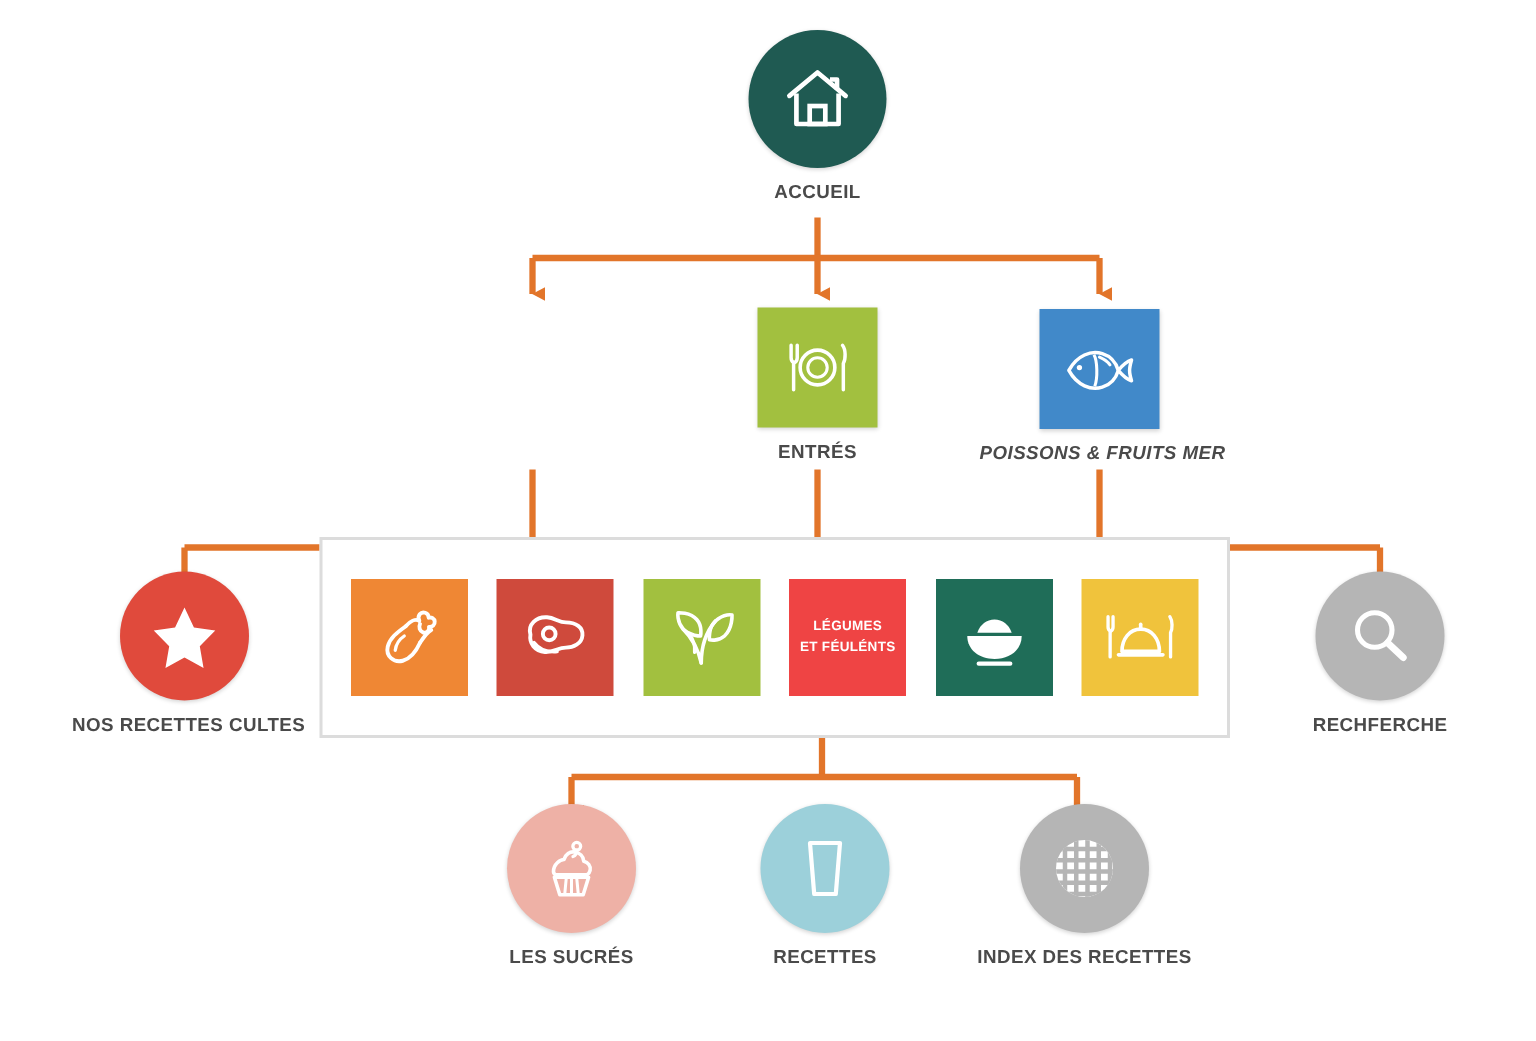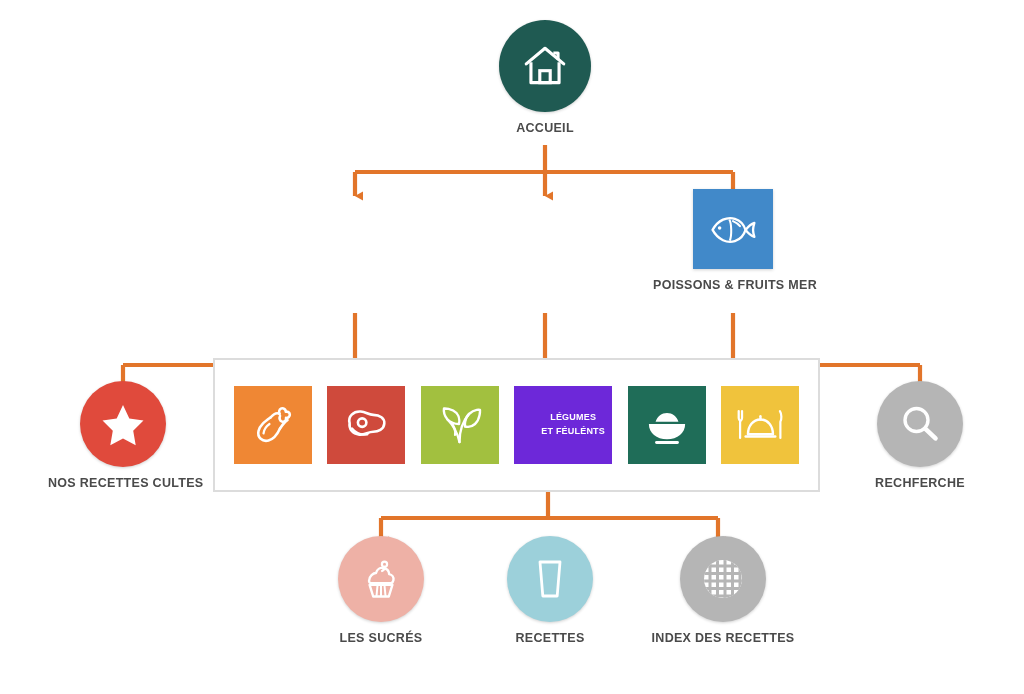--- a/index.html
+++ b/index.html
@@ -83,22 +83,36 @@
           <path d="M10.5 20.5 L10.5 40 L37.5 40 L37.5 20.5" fill="none" stroke="#fff" stroke-width="3" stroke-linejoin="round"></path>
           <rect x="19" y="28.5" width="10" height="11.5" fill="none" stroke="#fff" stroke-width="3"></rect>
           <path d="M32 11.5 L36.5 11.5 L36.5 18" fill="none" stroke="#fff" stroke-width="3" stroke-linejoin="round"></path>
         </svg>
       </span>
     </div>
     <div class="label">ACCUEIL</div>
   </div>
 
 
-
-  <div class="node" style="left:653px;top:189px;width:160px;">
+  <div class="node" style="left:485px;top:205px;width:120px;">
+    <div class="square shadowed" style="width:80px;height:80px;background:#a2c03f;">
+      <span>
+        <svg width="50" height="46" viewBox="0 0 54 48">
+          <circle cx="27" cy="24" r="12.5" fill="none" stroke="#fff" stroke-width="2.6"></circle>
+          <circle cx="27" cy="24" r="7" fill="none" stroke="#fff" stroke-width="2.2"></circle>
+          <path d="M8 8 L8 17 C8 19.4 9.8 20.4 9.8 20.4 L9.8 40" fill="none" stroke="#fff" stroke-width="2.5" stroke-linecap="round" stroke-linejoin="round"></path>
+          <path d="M12.4 8 L12.4 17 C12.4 19.4 10.6 20.4 10.6 20.4" fill="none" stroke="#fff" stroke-width="2.5" stroke-linecap="round"></path>
+          <path d="M45 8 C47.4 11 47.4 18 45.6 21 L45.6 40" fill="none" stroke="#fff" stroke-width="2.5" stroke-linecap="round" stroke-linejoin="round"></path>
+        </svg>
+      </span>
+    </div>
+    <div class="label">ENTRÉS</div>
+  </div>
+
+  <div class="node" style="left:653px;top:206px;width:160px;font-style:italic;">
     <div class="square shadowed" style="width:80px;height:80px;background:#4189c9;">
       <span>
         <svg width="52" height="42" viewBox="0 0 56 44">
           <path d="M6 23 C12 12 22 8.5 30 11 C36.5 13 40 18 41.5 23 C40 28 36.5 33 30 35 C22 37.5 12 34 6 23 Z" fill="none" stroke="#fff" stroke-width="2.5" stroke-linejoin="round"></path>
           <path d="M41.5 23 C44 20 48 16.5 51 15.5 C50 19 49.6 21 49.6 23 C49.6 25 50 27 51 30.5 C48 29.5 44 26 41.5 23 Z" fill="none" stroke="#fff" stroke-width="2.5" stroke-linejoin="round"></path>
           <circle cx="13.6" cy="21" r="1.9" fill="#fff"></circle>
           <path d="M24 11.8 C26.5 16 26.8 28.8 24.6 34.4" fill="none" stroke="#fff" stroke-width="2.2"></path>
           <path d="M28 13.5 C31.5 15 34 17 35.5 19" fill="none" stroke="#fff" stroke-width="2.2" stroke-linecap="round"></path>
         </svg>
       </span>
@@ -157,21 +171,21 @@
         <svg width="50" height="50" viewBox="0 0 50 50">
           <path d="M24.5 42 C24.5 32 27 22 34 14" fill="none" stroke="#fff" stroke-width="2.4" stroke-linecap="round"></path>
           <path d="M24.5 42 C22.5 33 19 26 12.5 19.5" fill="none" stroke="#fff" stroke-width="2.4" stroke-linecap="round"></path>
           <path d="M34 14 C40 8.5 45 10 45 10 C45 10 45.5 19 40 24 C35.5 28 30 26.5 30 26.5 C30 26.5 29 18.5 34 14 Z" fill="none" stroke="#fff" stroke-width="2.4" stroke-linejoin="round"></path>
           <path d="M12.5 19.5 C8 14 9 8.5 9 8.5 C9 8.5 17 8 21.5 13 C25.5 17.5 24 24 24 24 C24 24 17 24 12.5 19.5 Z" fill="none" stroke="#fff" stroke-width="2.4" stroke-linejoin="round"></path>
           <path d="M20 35 C20.5 30 19 25.5 16 22" fill="none" stroke="#fff" stroke-width="2.1" stroke-linecap="round"></path>
         </svg>
       </span>
     </div>
 
-    <div class="tile" style="background:#6d28d9;padding-left:20px;">
+    <div class="tile" style="background:#ef4444;">
       <div class="tile-text">
         <div>LÉGUMES</div>
         <div>ET FÉULÉNTS</div>
       </div>
     </div>
 
     <div class="tile" style="background:#1f6d58;">
       <span>
         <svg width="52" height="42" viewBox="0 0 54 44">
           <path d="M8 21 L46 21 C46 30.5 38 37 27 37 C16 37 8 30.5 8 21 Z" fill="#fff"></path>

